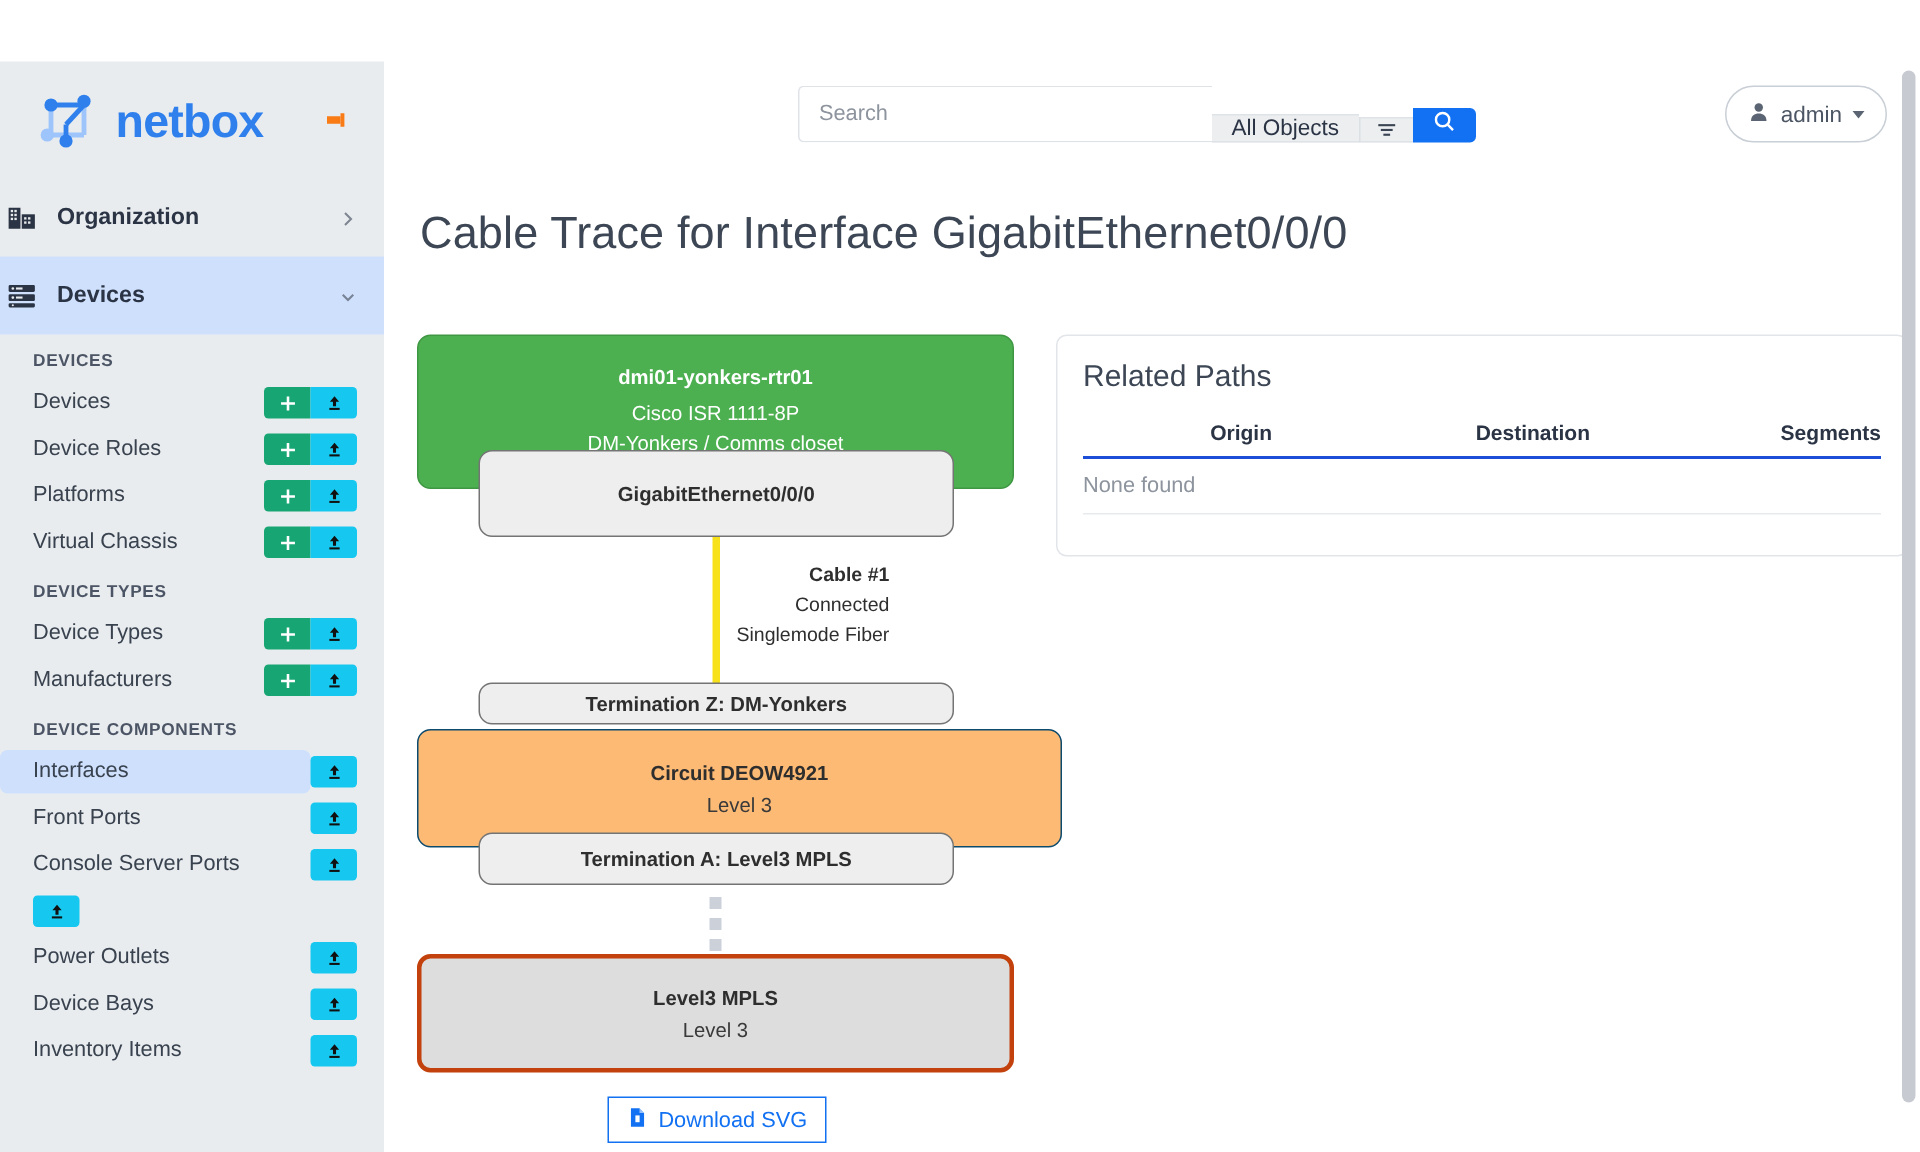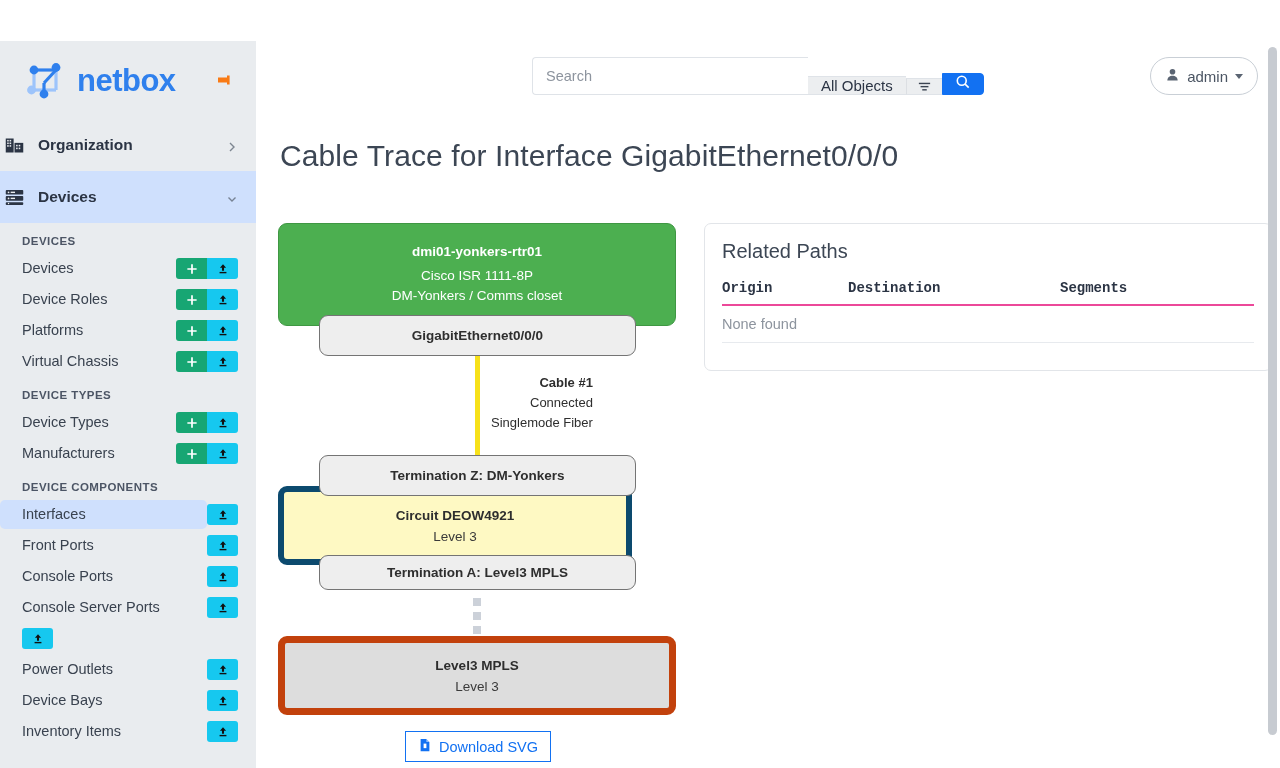--- a/index.html
+++ b/index.html
@@ -129,34 +129,34 @@
   }
   .node-device .n-t { font-size: 13.5px; font-weight: 700; margin-bottom: 7px; }
   .node-device .n-s { font-size: 13.5px; font-weight: 400; line-height: 20px; }
 
   .node-term {
     background: #eeeeee; border: 1px solid #747474;
     color: #2e2e2e; z-index: 3;
   }
   .node-term .n-t { font-size: 13.5px; font-weight: 700; }
 
-  .node-if   { left: 41px;  top: 92px;  width: 317px; height: 41px; }
-  .node-tz   { left: 41px;  top: 232px; width: 317px; height: 41px; }
+  .node-if   { left: 41px;  top: 77px;  width: 317px; height: 58px; }
+  .node-tz   { left: 41px;  top: 232px; width: 317px; height: 28px; }
   .node-ta   { left: 41px;  top: 332px; width: 317px; height: 35px; }
 
   .node-circuit {
-    left: 0; top: 263px; width: 354px; height: 79px;
-    background: #fef9c3; border: 6px solid #0c4a6e; color: #2e2e2e; z-index: 2;
+    left: 0; top: 263px; width: 430px; height: 79px;
+    background: #fdba74; border: 1px solid #0c4a6e; color: #2e2e2e; z-index: 2;
   }
   .node-circuit .n-t { font-size: 13.5px; font-weight: 700; margin-bottom: 6px; }
   .node-circuit .n-s { font-size: 13.5px; color: #3a3a3a; }
 
   .node-provider {
     left: 0; top: 413px; width: 398px; height: 79px;
-    background: #dddddd; border: 7px solid #c2410c; color: #2e2e2e; z-index: 2;
+    background: #dddddd; border: 3px solid #c2410c; color: #2e2e2e; z-index: 2;
   }
   .node-provider .n-t { font-size: 13.5px; font-weight: 700; margin-bottom: 6px; }
   .node-provider .n-s { font-size: 13.5px; color: #3a3a3a; }
 
   .cable-line {
     position: absolute; left: 197px; top: 128px; width: 5px; height: 110px;
     background: #f7e11a; z-index: 0;
   }
   .cable-label {
     position: absolute; left: 213px; top: 150px; z-index: 4;
@@ -185,22 +185,22 @@
 
   
   .rp-card {
     flex: 0 0 568px; width: 568px; height: 148px;
     background: #fff; border: 1px solid #e2e5e9; border-radius: 7px;
     padding: 16px 17px 0 17px;
   }
   .rp-title { font-size: 20px; color: #3c4654; font-weight: 400; margin-bottom: 17px; }
   .rp-table { width: 100%; border-collapse: collapse; }
   .rp-table th {
-    text-align: left; font-size: 14px; font-weight: 700; color: #2b3444;
-    padding: 0 0 8px 0; border-bottom: 2px solid #ec4899; font-family: Liberation Mono, monospace;
+    text-align: right; font-size: 14px; font-weight: 700; color: #2b3444;
+    padding: 0 0 8px 0; border-bottom: 2px solid #1d4ed8;
   }
   .rp-table th.c1 { width: 126px; }
   .rp-table th.c2 { width: 212px; }
   .rp-table td {
     font-size: 14.5px; color: #8d949e; padding: 10px 0;
     border-bottom: 1px solid #e7eaee;
   }
 
   .scrollbar {
     position: absolute; right: 3px; top: 6px; width: 9px; height: 688px;
@@ -403,31 +403,20 @@
           <span class="btn-grp">
             <button class="btn-imp solo">
               <svg viewBox="0 0 14 14" width="12" height="12">
                 <path d="M7 1.4 L10.6 5.6 H8.2 V9.1 H5.8 V5.6 H3.4 Z" fill="#111111"></path>
                 <rect x="3" y="10.4" width="8" height="1.6" fill="#111111"></rect>
               </svg>
             </button>
           </span>
         </div>
         <div class="nav-row">
-          <span class="nr-label">Console Ports</span>
-          <span class="btn-grp">
-            <button class="btn-imp solo">
-              <svg viewBox="0 0 14 14" width="12" height="12">
-                <path d="M7 1.4 L10.6 5.6 H8.2 V9.1 H5.8 V5.6 H3.4 Z" fill="#111111"></path>
-                <rect x="3" y="10.4" width="8" height="1.6" fill="#111111"></rect>
-              </svg>
-            </button>
-          </span>
-        </div>
-        <div class="nav-row">
           <span class="nr-label">Console Server Ports</span>
           <span class="btn-grp">
             <button class="btn-imp solo">
               <svg viewBox="0 0 14 14" width="12" height="12">
                 <path d="M7 1.4 L10.6 5.6 H8.2 V9.1 H5.8 V5.6 H3.4 Z" fill="#111111"></path>
                 <rect x="3" y="10.4" width="8" height="1.6" fill="#111111"></rect>
               </svg>
             </button>
           </span>
         </div>

